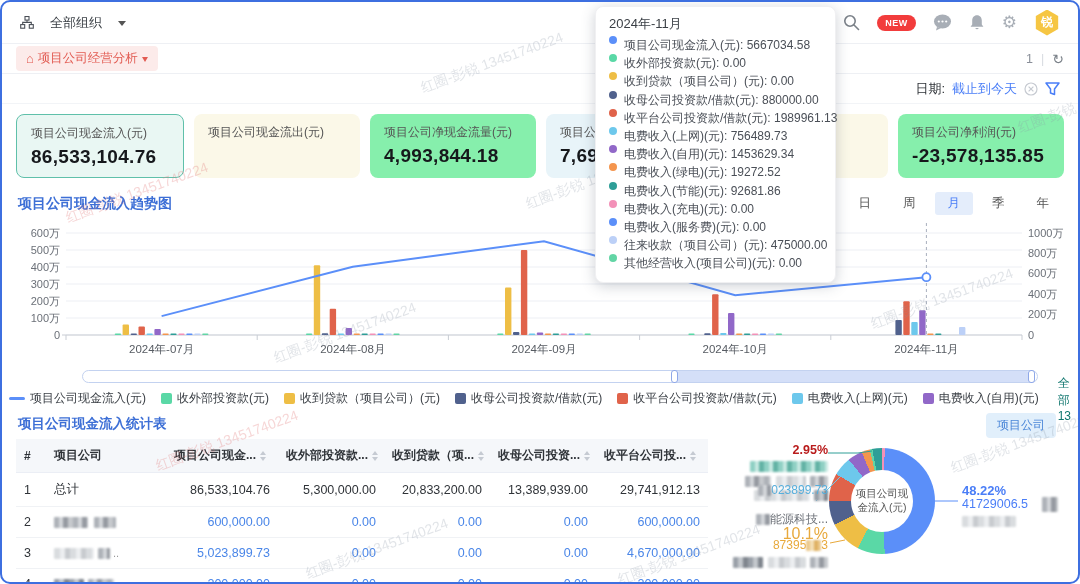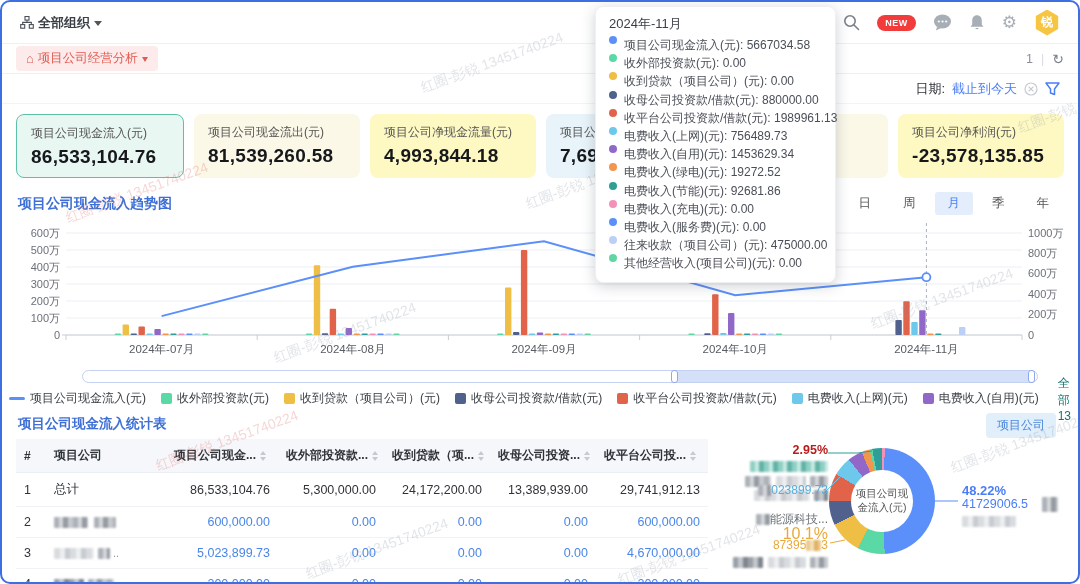--- a/index.html
+++ b/index.html
@@ -1,21 +1,21 @@
 <!DOCTYPE html>
 <html><head>
 <meta charset="utf-8">
 <style>
 *{margin:0;padding:0;box-sizing:border-box}
 html,body{background:#fff}
 body{width:1080px;height:584px;overflow:hidden;font-family:"Liberation Sans","DejaVu Sans",sans-serif}
 .page{position:relative;width:1080px;height:584px;border:2px solid #3D6FE0;border-radius:10px;background:#fff;overflow:hidden;color:#333}
 
 .topbar{height:42px;display:flex;align-items:center;justify-content:space-between;padding:0 18px;border-bottom:1px solid #EEF0F4}
-.tb-left{display:flex;align-items:center;gap:4px;font-size:13px;font-weight:bold;color:#3a3f45}
+.tb-left{display:flex;align-items:center;gap:16px;font-size:13px;font-weight:normal;color:#3a3f45}
 .tb-right{display:flex;align-items:center;gap:17px}
 .red-link{color:#D95550;font-size:13px}
 .new-badge{background:#F23C3C;color:#fff;font-size:9px;font-weight:bold;padding:3px 8px;border-radius:9px;letter-spacing:.5px}
 .gear{color:#A8AEB6;font-size:17px;line-height:1}
 .avatar{width:26px;height:26px;background:#F6C643;color:#fff;font-size:12px;font-weight:bold;display:flex;align-items:center;justify-content:center;clip-path:polygon(50% 0,93% 25%,93% 75%,50% 100%,7% 75%,7% 25%)}
 .chev{width:0;height:0;border-left:4px solid transparent;border-right:4px solid transparent;border-top:5px solid #555;margin-top:2px}
 
 .tabbar{height:30px;display:flex;align-items:center;justify-content:space-between;padding:0 14px;border-bottom:1px solid #EEF0F4}
 .tab-pill{display:flex;align-items:center;gap:4px;background:#FCEBEA;color:#E25B52;font-size:12.5px;padding:4px 10px;border-radius:4px}
 .tab-pill .chev{border-top-color:#E25B52;border-left-width:3.5px;border-right-width:3.5px}
@@ -27,21 +27,21 @@
 .filter-row{height:30px;display:flex;align-items:center;justify-content:flex-end;gap:7px;padding:0 18px;border-bottom:1px solid #F2F4F7;font-size:13px}
 .f-label{color:#2f3338}
 .f-value{color:#4A7EF7}
 
 .cards{display:flex;gap:10px;padding:10px 14px}
 .card{flex:1;height:64px;border-radius:8px;padding:10px 14px;overflow:hidden}
 .card .cl{font-size:12px;color:#555;margin-bottom:4px;white-space:nowrap}
 .card .cv{font-size:19px;font-weight:bold;color:#16181c;letter-spacing:.3px;white-space:nowrap}
 .t-mint{background:#E9F7F3;border:1px solid #5FC0AA}
 .t-cream{background:#FBF8E8}
-.t-lav{background:#fef9c3}
+.t-lav{background:#86efac}
 .t-cyan{background:#E8F4F9}
 .c5 .cv{padding-left:72px}
 
 .trend-head{display:flex;align-items:center;justify-content:space-between;padding:4px 16px 0}
 .sec-title{color:#3D6FD6;font-size:14px;font-weight:bold}
 .periods{display:flex;gap:6px}
 .periods span{padding:3px 13px;font-size:12.5px;color:#555;border-radius:3px}
 .periods .act{background:#E4EDFB;color:#4A7EF7}
 .chart-wrap{padding:0 16px}
 .brush{position:relative;margin:1px 0 3px 64px;height:13px;width:956px;border:1px solid #C3D2F0;border-radius:7px;background:#fff}
@@ -165,21 +165,20 @@
       </svg>
   </div>
 
   <div class="cards">
     <div class="card t-mint">
       <div class="cl">项目公司现金流入(元)</div>
       <div class="cv">86,533,104.76</div>
     </div>
     <div class="card t-cream">
       <div class="cl">项目公司现金流出(元)</div>
-      <div class="cv">81,539,260.58</div>
     </div>
     <div class="card t-lav">
       <div class="cl">项目公司净现金流量(元)</div>
       <div class="cv">4,993,844.18</div>
     </div>
     <div class="card t-cyan">
       <div class="cl">项目公</div>
       <div class="cv">7,69</div>
     </div>
     <div class="card t-cream c5">
@@ -371,21 +370,21 @@
                   <i class="dn"></i>
                 </span></th>
             </tr>
           </thead>
         <tbody id="tbody">
             <tr>
               <td class="v-dark">1</td>
               <td><span class="v-dark">总计</span></td>
               <td class="num v-dark">86,533,104.76</td>
               <td class="num v-dark">5,300,000.00</td>
-              <td class="num v-dark">24,172,200.00</td>
+              <td class="num v-dark">20,833,200.00</td>
               <td class="num v-dark">13,389,939.00</td>
               <td class="num v-dark">29,741,912.13</td>
             </tr>
             <tr>
               <td class="v-dark">2</td>
               <td><span class="cz dk" style="width:34px;margin-left:0px"></span><span class="cz dk" style="width:22px;margin-left:6px"></span></td>
               <td class="num v-blue">600,000.00</td>
               <td class="num v-blue">0.00</td>
               <td class="num v-blue">0.00</td>
               <td class="num v-blue">0.00</td>

